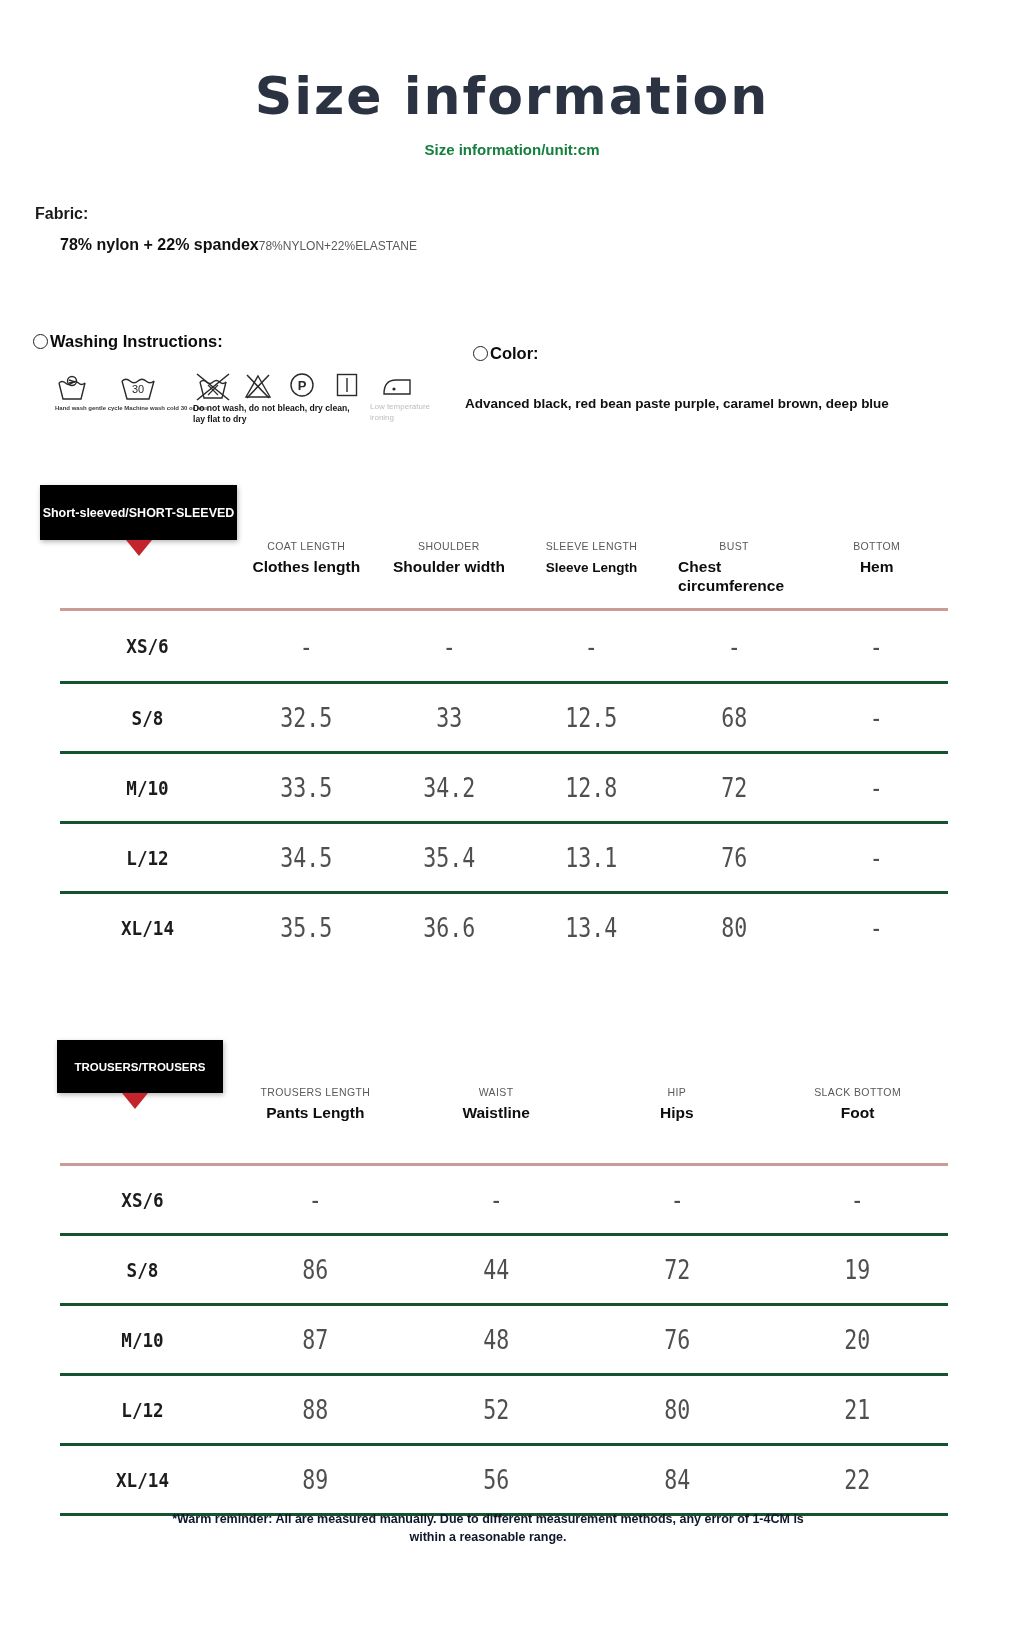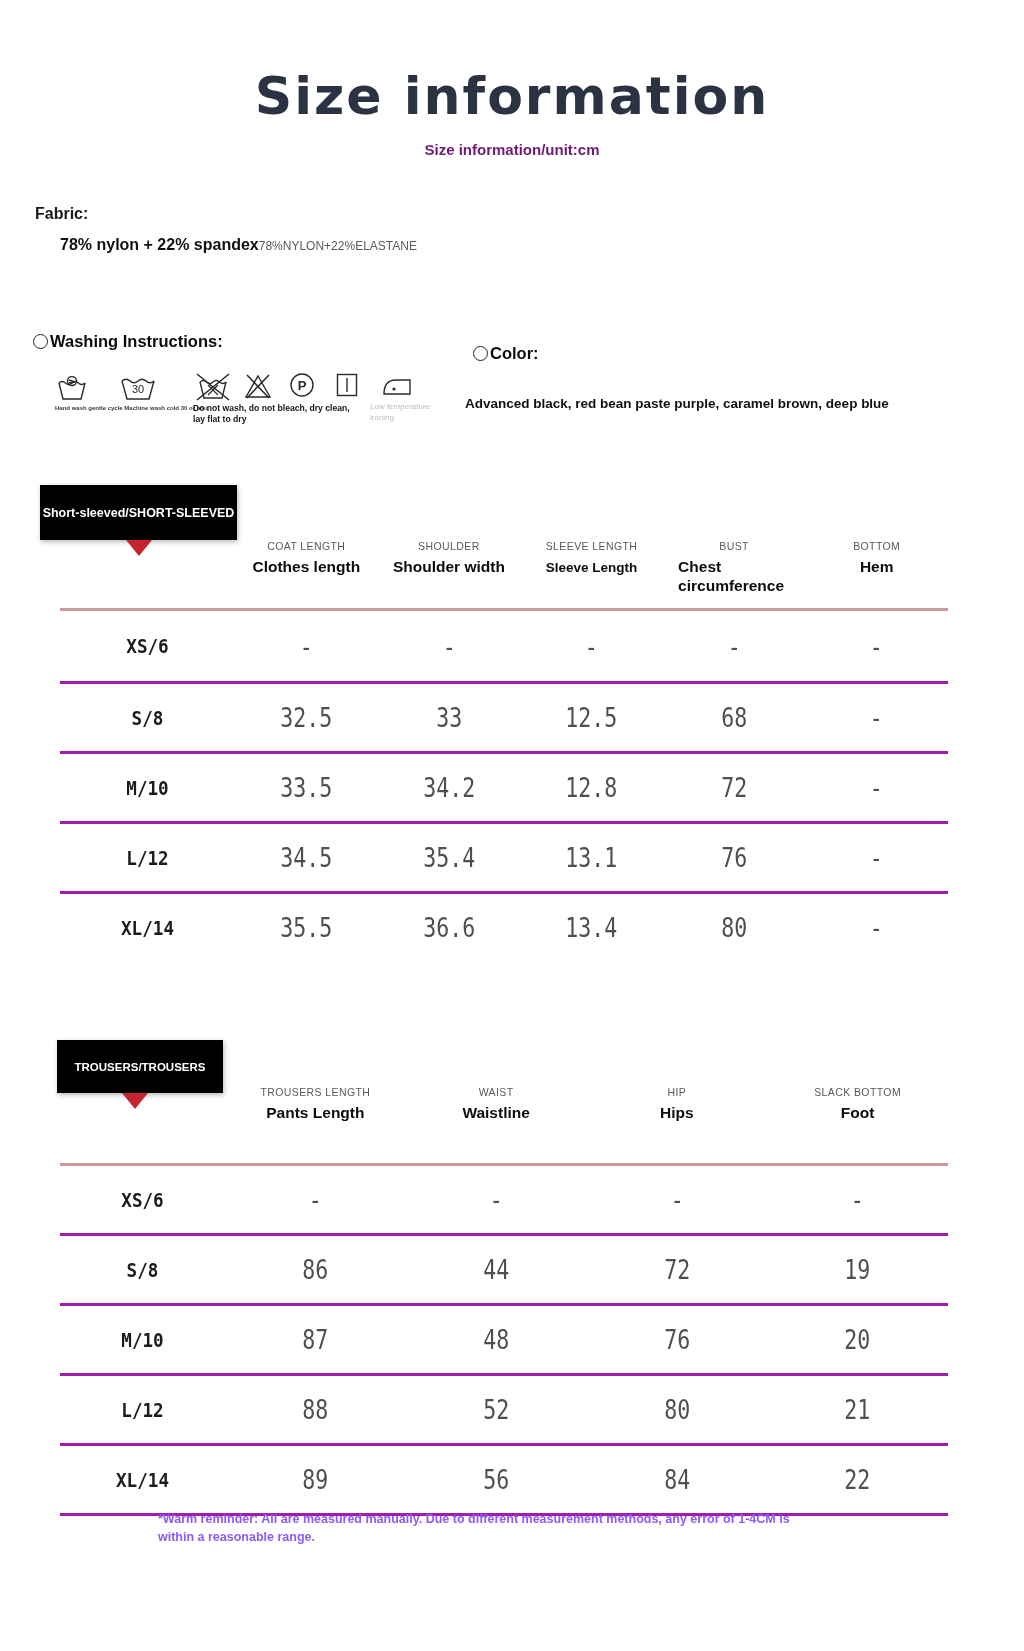--- a/index.html
+++ b/index.html
@@ -3,21 +3,21 @@
 <meta charset="utf-8">
 <style>
   html,body{margin:0;padding:0;background:#fff;}
   .page{position:relative;width:1024px;height:1651px;background:#ffffff;overflow:hidden;
         font-family:"Liberation Sans", sans-serif;color:#1a1a1a;}
 
   .title{position:absolute;top:66px;left:0;width:100%;text-align:center;
          font-family:"DejaVu Sans", sans-serif;font-size:52px;font-weight:bold;
          color:#2b3342;letter-spacing:2px;}
   .subtitle{position:absolute;top:141px;left:0;width:100%;text-align:center;
-            font-size:15px;font-weight:bold;color:#701a75;}
+            font-size:15px;font-weight:bold;color:#15803d;}
 
   .fabric-label{position:absolute;left:35px;top:205px;font-size:16px;font-weight:bold;}
   .fabric-line{position:absolute;left:60px;top:236px;white-space:nowrap;}
   .fabric-primary{font-size:16px;font-weight:bold;color:#111;}
   .fabric-secondary{font-size:12px;color:#5a5a5a;margin-left:0;}
 
   .section-header{position:absolute;display:flex;align-items:center;font-size:16.5px;
                   font-weight:bold;color:#0c0c0c;}
   .wash-header{left:33px;top:332px;}
   .color-header{left:473px;top:344px;}
@@ -57,32 +57,32 @@
   .t2 .grid{grid-template-columns:165px repeat(4,1fr);}
   .thead{border-bottom:3px solid #cb9b97;align-items:start;}
   .t1 .thead{height:68px;padding-top:8px;}
   .t2 .thead{height:77px;padding-top:8px;}
   .th{text-align:center;}
   .caps{font-size:10.5px;color:#595959;letter-spacing:0.4px;white-space:nowrap;}
   .boldlbl{display:inline-block;text-align:left;font-size:15.5px;font-weight:bold;
            color:#0d0d0d;margin-top:6px;line-height:1.2;max-width:112px;}
   .t1 .th:nth-child(4) .boldlbl{font-size:13.5px;margin-top:8px;}
 
-  .trow{height:67px;align-items:center;border-bottom:3px solid #a21caf;}
+  .trow{height:67px;align-items:center;border-bottom:3px solid #14532d;}
   .t1 .trow-first{height:70px;}
   .t1 .trow-last{border-bottom:none;}
   .size-label{text-align:center;font-size:20px;font-weight:600;color:#1c1c1c;
               font-family:"DejaVu Sans Mono", monospace;transform:scaleX(0.88);
               transform-origin:center;}
   .val{text-align:center;font-size:27px;font-weight:normal;color:#4f4f4f;
        font-family:"DejaVu Sans Mono", monospace;transform:scaleX(0.8);
        transform-origin:center;}
 
   .reminder{position:absolute;left:158px;top:1510px;width:660px;font-size:12.5px;
-            font-weight:bold;color:#8b5cf6;line-height:1.45;}
+            font-weight:bold;color:#0f172a;line-height:1.45;text-align:center;}
 </style>
 </head>
 <body>
 
 <div class="page">
 
   <div class="title">Size information</div>
   <div class="subtitle">Size information/unit:cm</div>
 
   <div class="fabric-label">Fabric:</div>

